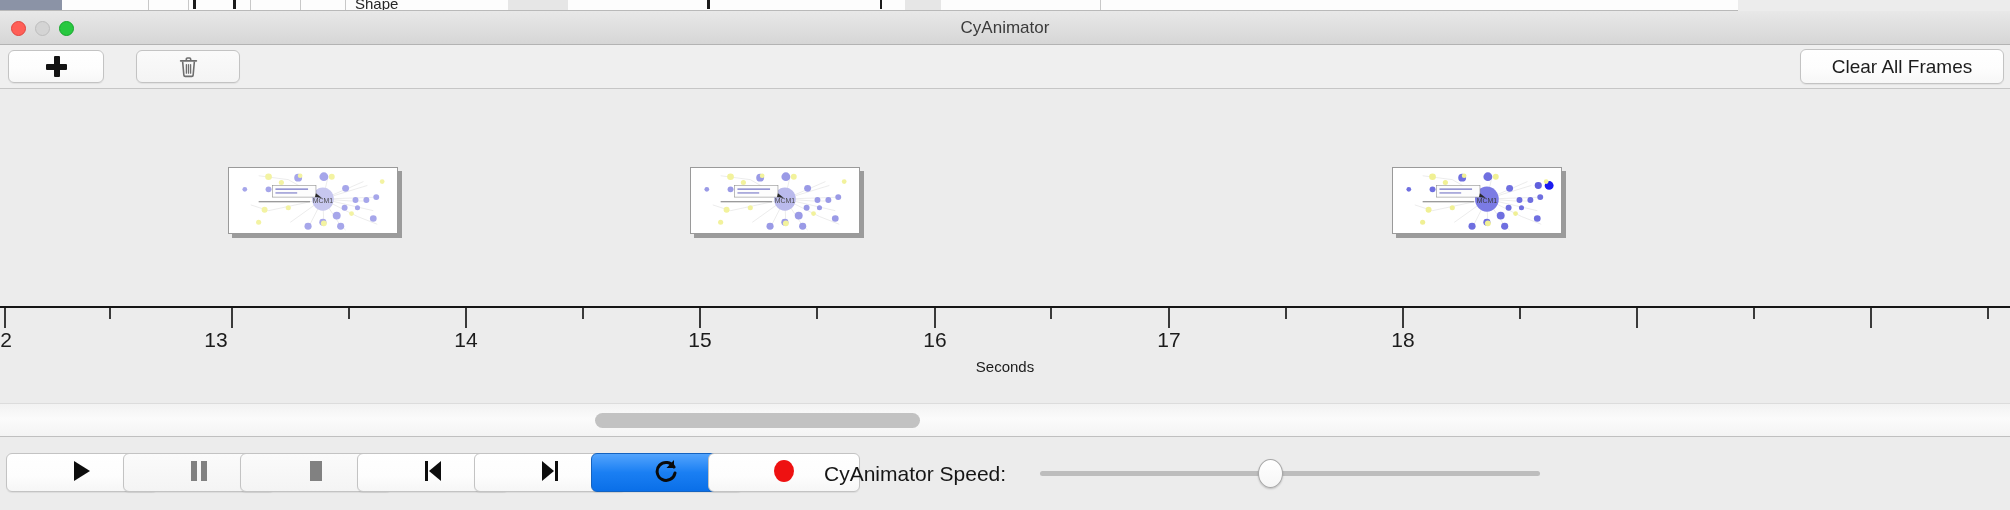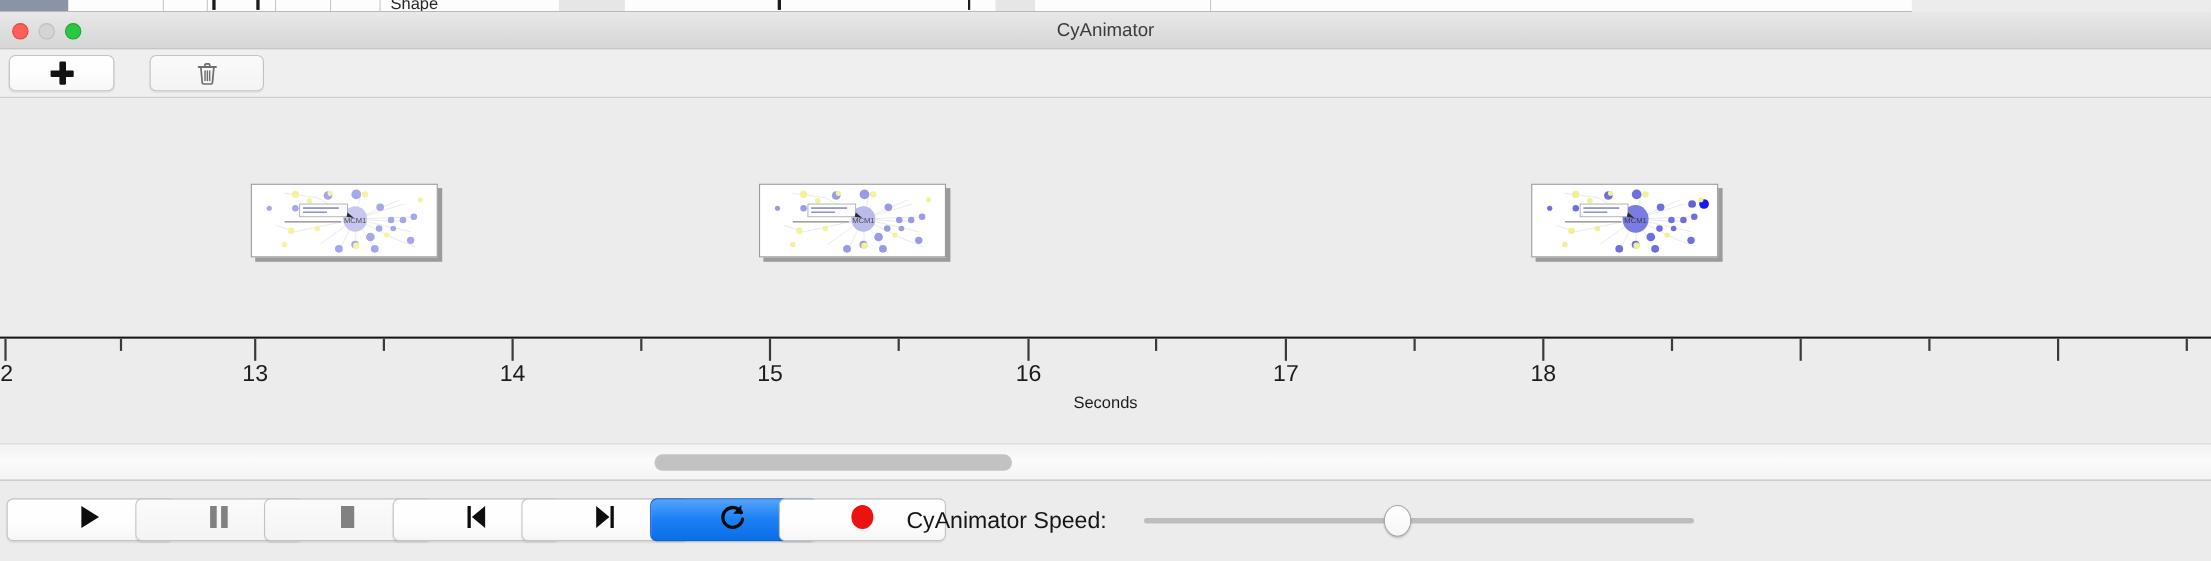--- a/index.html
+++ b/index.html
@@ -181,20 +181,23 @@
     </div>
     <div class="btn btn-del">
       <span class="trash-icon">
         <svg viewBox="0 0 24 26" width="21" height="24">
           <path d="M3 6 h18" stroke="#6e6e6e" stroke-width="1.9" fill="none" stroke-linecap="round"></path>
           <path d="M9.5 6 V4 a1.3 1.3 0 0 1 1.3-1.3 h2.4 A1.3 1.3 0 0 1 14.5 4 V6" stroke="#6e6e6e" stroke-width="1.8" fill="none"></path>
           <path d="M5.3 6.8 L6.7 22.3 a1.5 1.5 0 0 0 1.5 1.4 h7.6 a1.5 1.5 0 0 0 1.5 -1.4 L18.7 6.8" stroke="#6e6e6e" stroke-width="1.8" fill="none" stroke-linejoin="round"></path>
           <path d="M9.6 10.2 V20 M12 10.2 V20 M14.4 10.2 V20" stroke="#6e6e6e" stroke-width="1.5" fill="none" stroke-linecap="round"></path>
         </svg>
       </span>
+    </div>
+    <div class="btn btn-clear">
+      <span>Clear All Frames</span>
     </div>
   </div>
 
   <div class="timeline">
 
     <div class="frame" style="left:228px; top:78px; width:170px; height:67px;">
       <svg viewBox="0 0 170 67" preserveAspectRatio="none">
         <g stroke="#d8d8d8" stroke-width="0.5" fill="none">
           <path d="M95 32 L60 12 M95 32 L48 22 M95 32 L40 44 M95 32 L62 56 M95 32 L80 62 M95 32 L96 60
                    M95 32 L112 58 M95 32 L130 50 M95 32 L124 34 M95 32 L118 22 M95 32 L100 10
@@ -364,21 +367,21 @@
     <div class="tick major" style="left:231px"></div>
     <div class="tick major" style="left:465px"></div>
     <div class="tick major" style="left:699px"></div>
     <div class="tick major" style="left:934px"></div>
     <div class="tick major" style="left:1168px"></div>
     <div class="tick major" style="left:1402px"></div>
     <div class="tick major" style="left:1636px"></div>
     <div class="tick major" style="left:1870px"></div>
 
     <div class="tick-label" style="left:6px">2</div>
-    <div class="tick-label" style="left:232px">13</div>
+    <div class="tick-label" style="left:216px">13</div>
     <div class="tick-label" style="left:466px">14</div>
     <div class="tick-label" style="left:700px">15</div>
     <div class="tick-label" style="left:935px">16</div>
     <div class="tick-label" style="left:1169px">17</div>
     <div class="tick-label" style="left:1403px">18</div>
   </div>
 
   <div class="axis-title">Seconds</div>
 
   <div class="scrollwrap">

